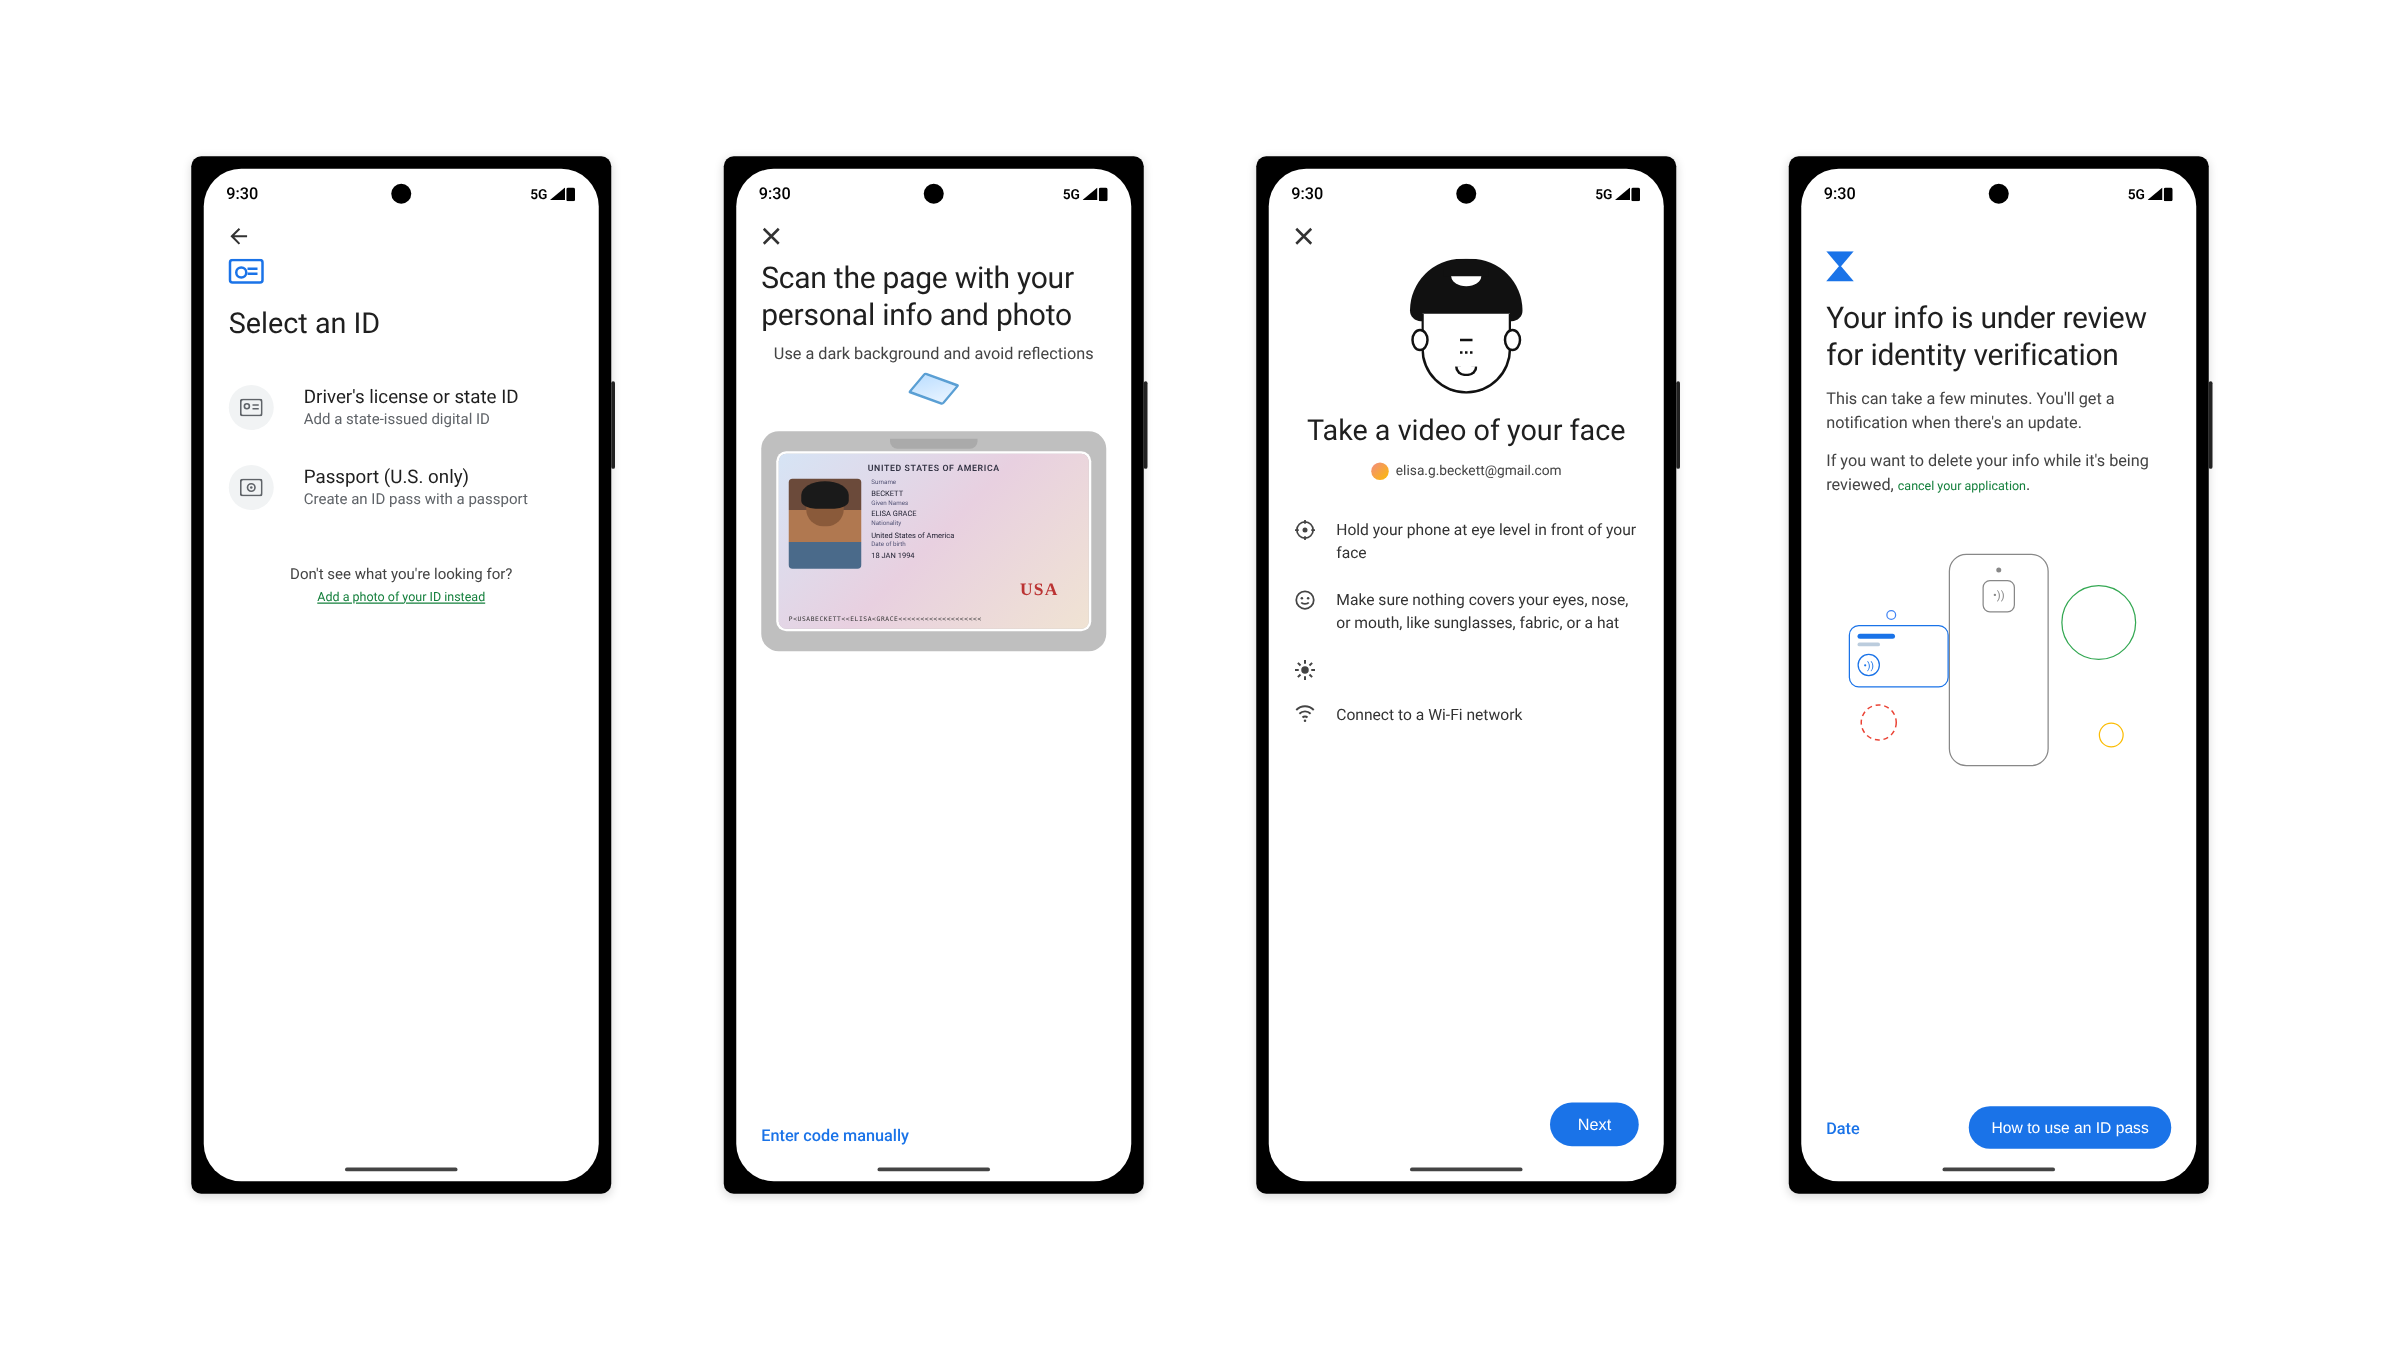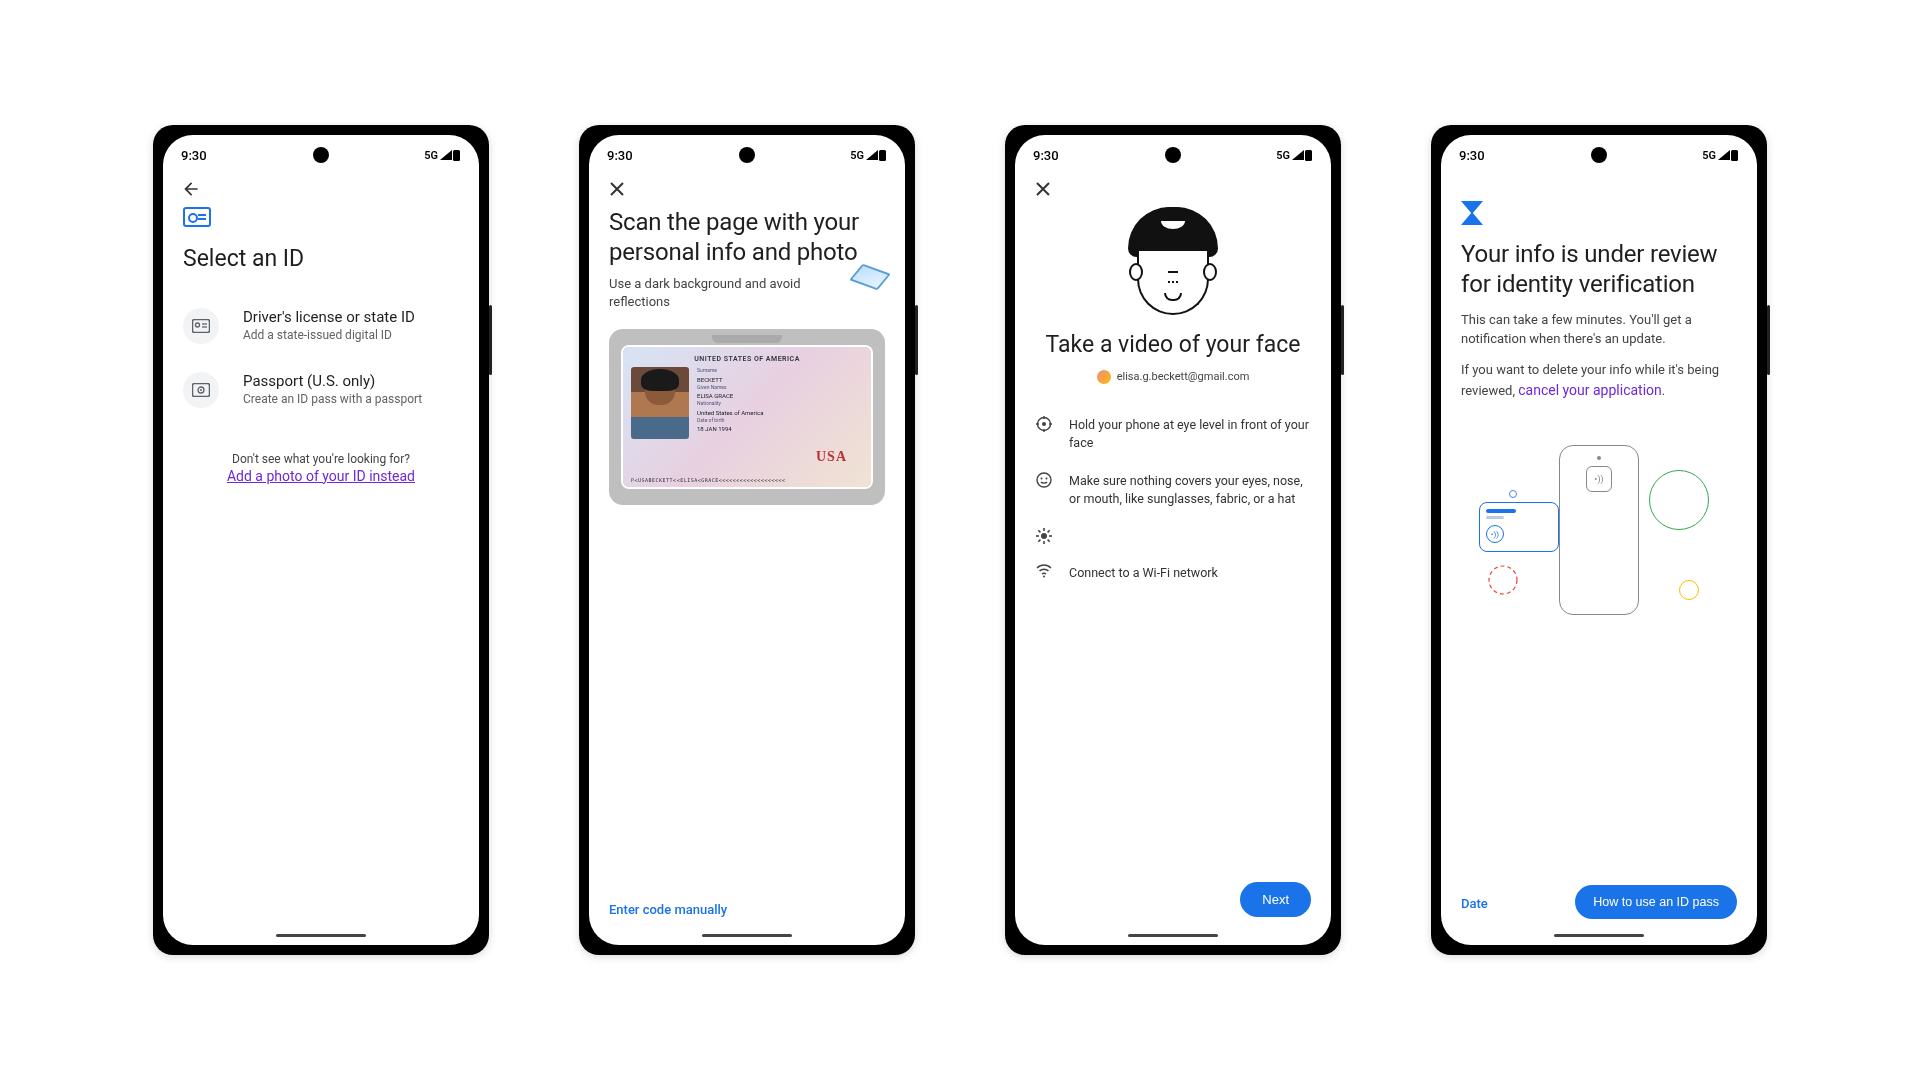--- a/index.html
+++ b/index.html
@@ -10,21 +10,21 @@
     height: 1080px;
     display: flex;
     align-items: center;
     justify-content: center;
     gap: 90px;
   }
   .phone {
     width: 336px;
     height: 830px;
     background: #000;
-    border-radius: 20px;
+    border-radius: 8px;
     padding: 10px;
     position: relative;
     box-shadow: 0 2px 8px rgba(0,0,0,0.15);
   }
   .phone::after {
     content: '';
     position: absolute;
     right: -3px;
     top: 180px;
     width: 3px;
@@ -83,22 +83,22 @@
   .subtitle { font-size: 13px; color: #444; margin-top: 8px; line-height: 1.4; }
   .id-icon-badge { width: 28px; height: 20px; border: 2.5px solid #1a73e8; border-radius: 3px; position: relative; margin-bottom: 18px; }
   .id-icon-badge::before { content:''; position:absolute; left:3px; top:4px; width:6px; height:6px; border:2px solid #1a73e8; border-radius:50%; }
   .id-icon-badge::after { content:''; position:absolute; right:3px; top:5px; width:8px; height:2px; background:#1a73e8; box-shadow: 0 4px 0 #1a73e8; }
   .option-row { display: flex; gap: 24px; padding: 14px 0; cursor: pointer; }
   .option-icon { width: 36px; height: 36px; background: #f1f3f4; border-radius: 50%; display:flex; align-items:center; justify-content:center; flex-shrink:0; }
   .option-title { font-size: 15px; color: #1f1f1f; }
   .option-sub { font-size: 12px; color: #5f6368; margin-top: 2px; }
   .helper-block { text-align: center; margin-top: 30px; }
   .helper-text { font-size: 12px; color: #444; }
-  .link { font-size: 14px; color: #6d28d9; text-decoration: underline; cursor: pointer; margin-top: 12px; }
-  .scan-head { display:flex; gap:8px; align-items:flex-start; }
+  .link { font-size: 10px; color: #15803d; text-decoration: underline; cursor: pointer; margin-top: 12px; }
+  .scan-head { display:flex; gap:8px; align-items:center;flex-direction:column; }
   .scan-head .subtitle { flex:1; }
   .passport-frame {
     margin-top: 18px;
     background: #bfbfbf;
     border-radius: 14px;
     padding: 6px 14px 18px;
     position: relative;
   }
   .passport-tab { width: 70px; height: 8px; background:#aaa; border-radius: 0 0 6px 6px; margin: 0 auto 4px; }
   .passport-doc {

